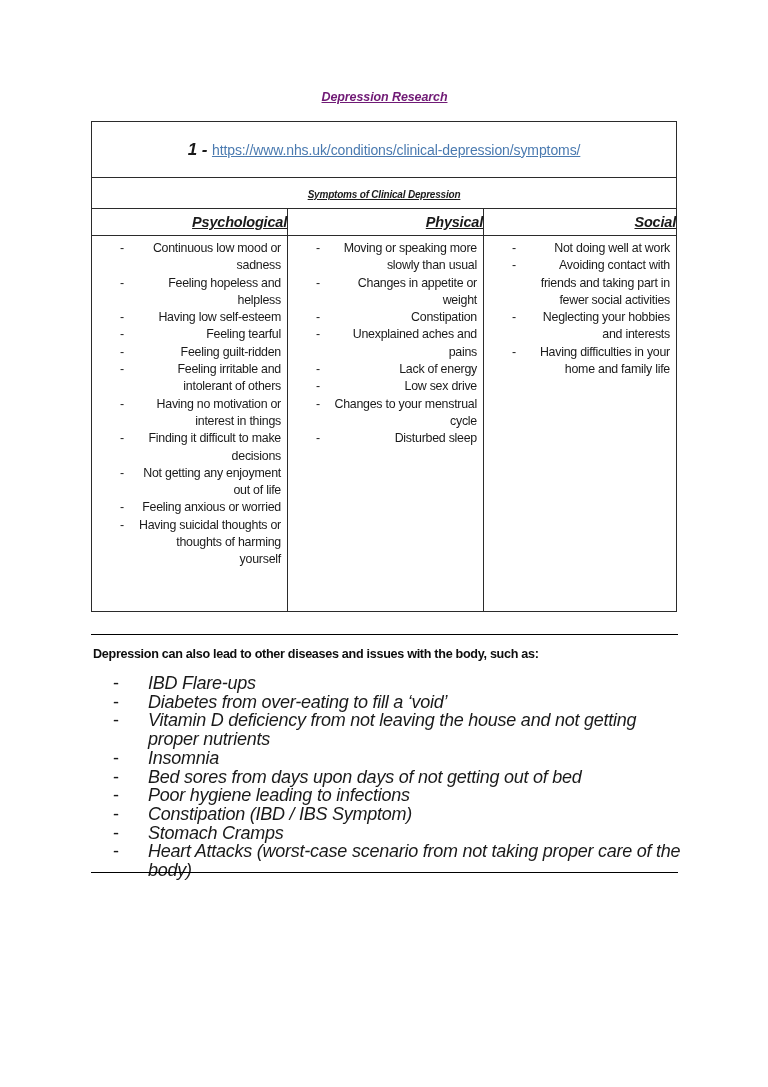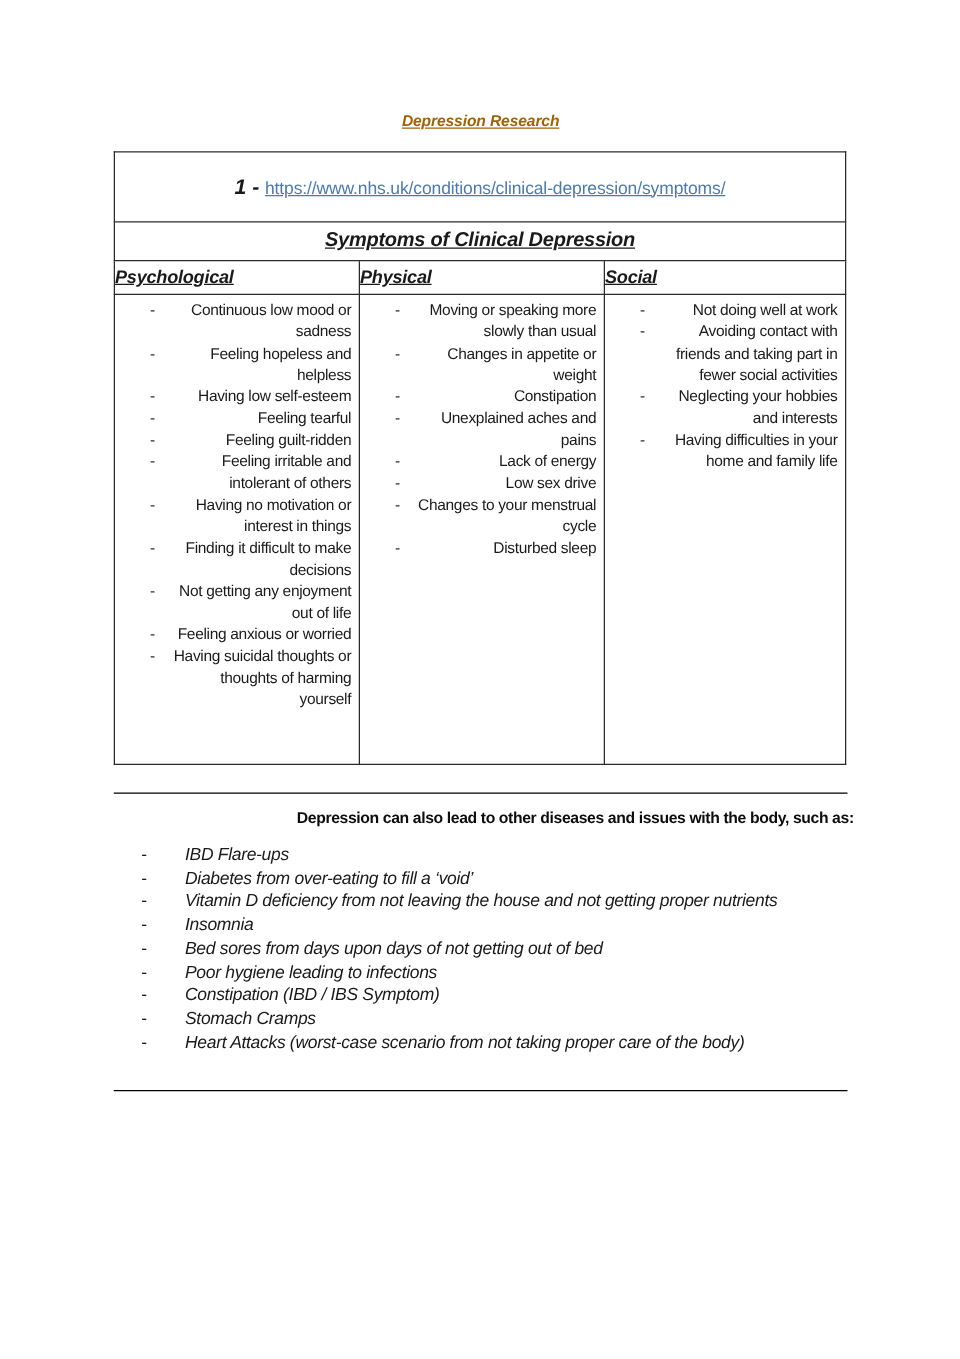--- a/index.html
+++ b/index.html
@@ -30,21 +30,21 @@
     position: absolute;
     left: 91px;
     top: 90px;
     width: 587px;
     text-align: center;
     font-size: 12.5px;
     font-weight: bold;
     font-style: italic;
     text-decoration: underline;
     letter-spacing: -0.1px;
-    color: #a16207;
+    color: #701a75;
   }
 
   
   .sym-table {
     position: absolute;
     left: 91px;
     top: 121px;
     width: 585px;
     border-collapse: collapse;
     table-layout: fixed;
@@ -74,32 +74,32 @@
     letter-spacing: -0.1px;
     word-break: break-all;
   }
 
   .table-title-cell {
     height: 30px;
     vertical-align: middle !important;
     text-align: center;
   }
   .table-title {
-    font-size: 16px;
+    font-size: 10px;
     font-weight: bold;
     font-style: italic;
     text-decoration: underline;
     color: #1a1a1a;
     letter-spacing: -0.2px;
   }
 
   .col-head-cell {
     height: 26px;
     vertical-align: middle !important;
-    text-align: left;
+    text-align: right;
   }
   .col-head {
     font-size: 14.5px;
     font-weight: bold;
     font-style: italic;
     text-decoration: underline;
     color: #1a1a1a;
     letter-spacing: -0.2px;
   }
 
@@ -144,36 +144,35 @@
   
   .lead-para {
     position: absolute;
     left: 93px;
     top: 647px;
     width: 590px;
     font-size: 12.6px;
     font-weight: bold;
     letter-spacing: -0.3px;
     color: #0d0d0d;
-    text-align: right;
   }
 
   ul.body-list {
     position: absolute;
     left: 93px;
     top: 674px;
     width: 590px;
     list-style: none;
     margin: 0;
     padding: 0;
   }
   ul.body-list li {
     position: relative;
     padding-left: 55px;
-    font-size: 14px;
+    font-size: 18px;
     font-style: italic;
     line-height: 18.7px;
     letter-spacing: -0.25px;
     color: #1a1a1a;
   }
   ul.body-list li::before {
     content: "-";
     position: absolute;
     left: 20px;
     top: 0;

